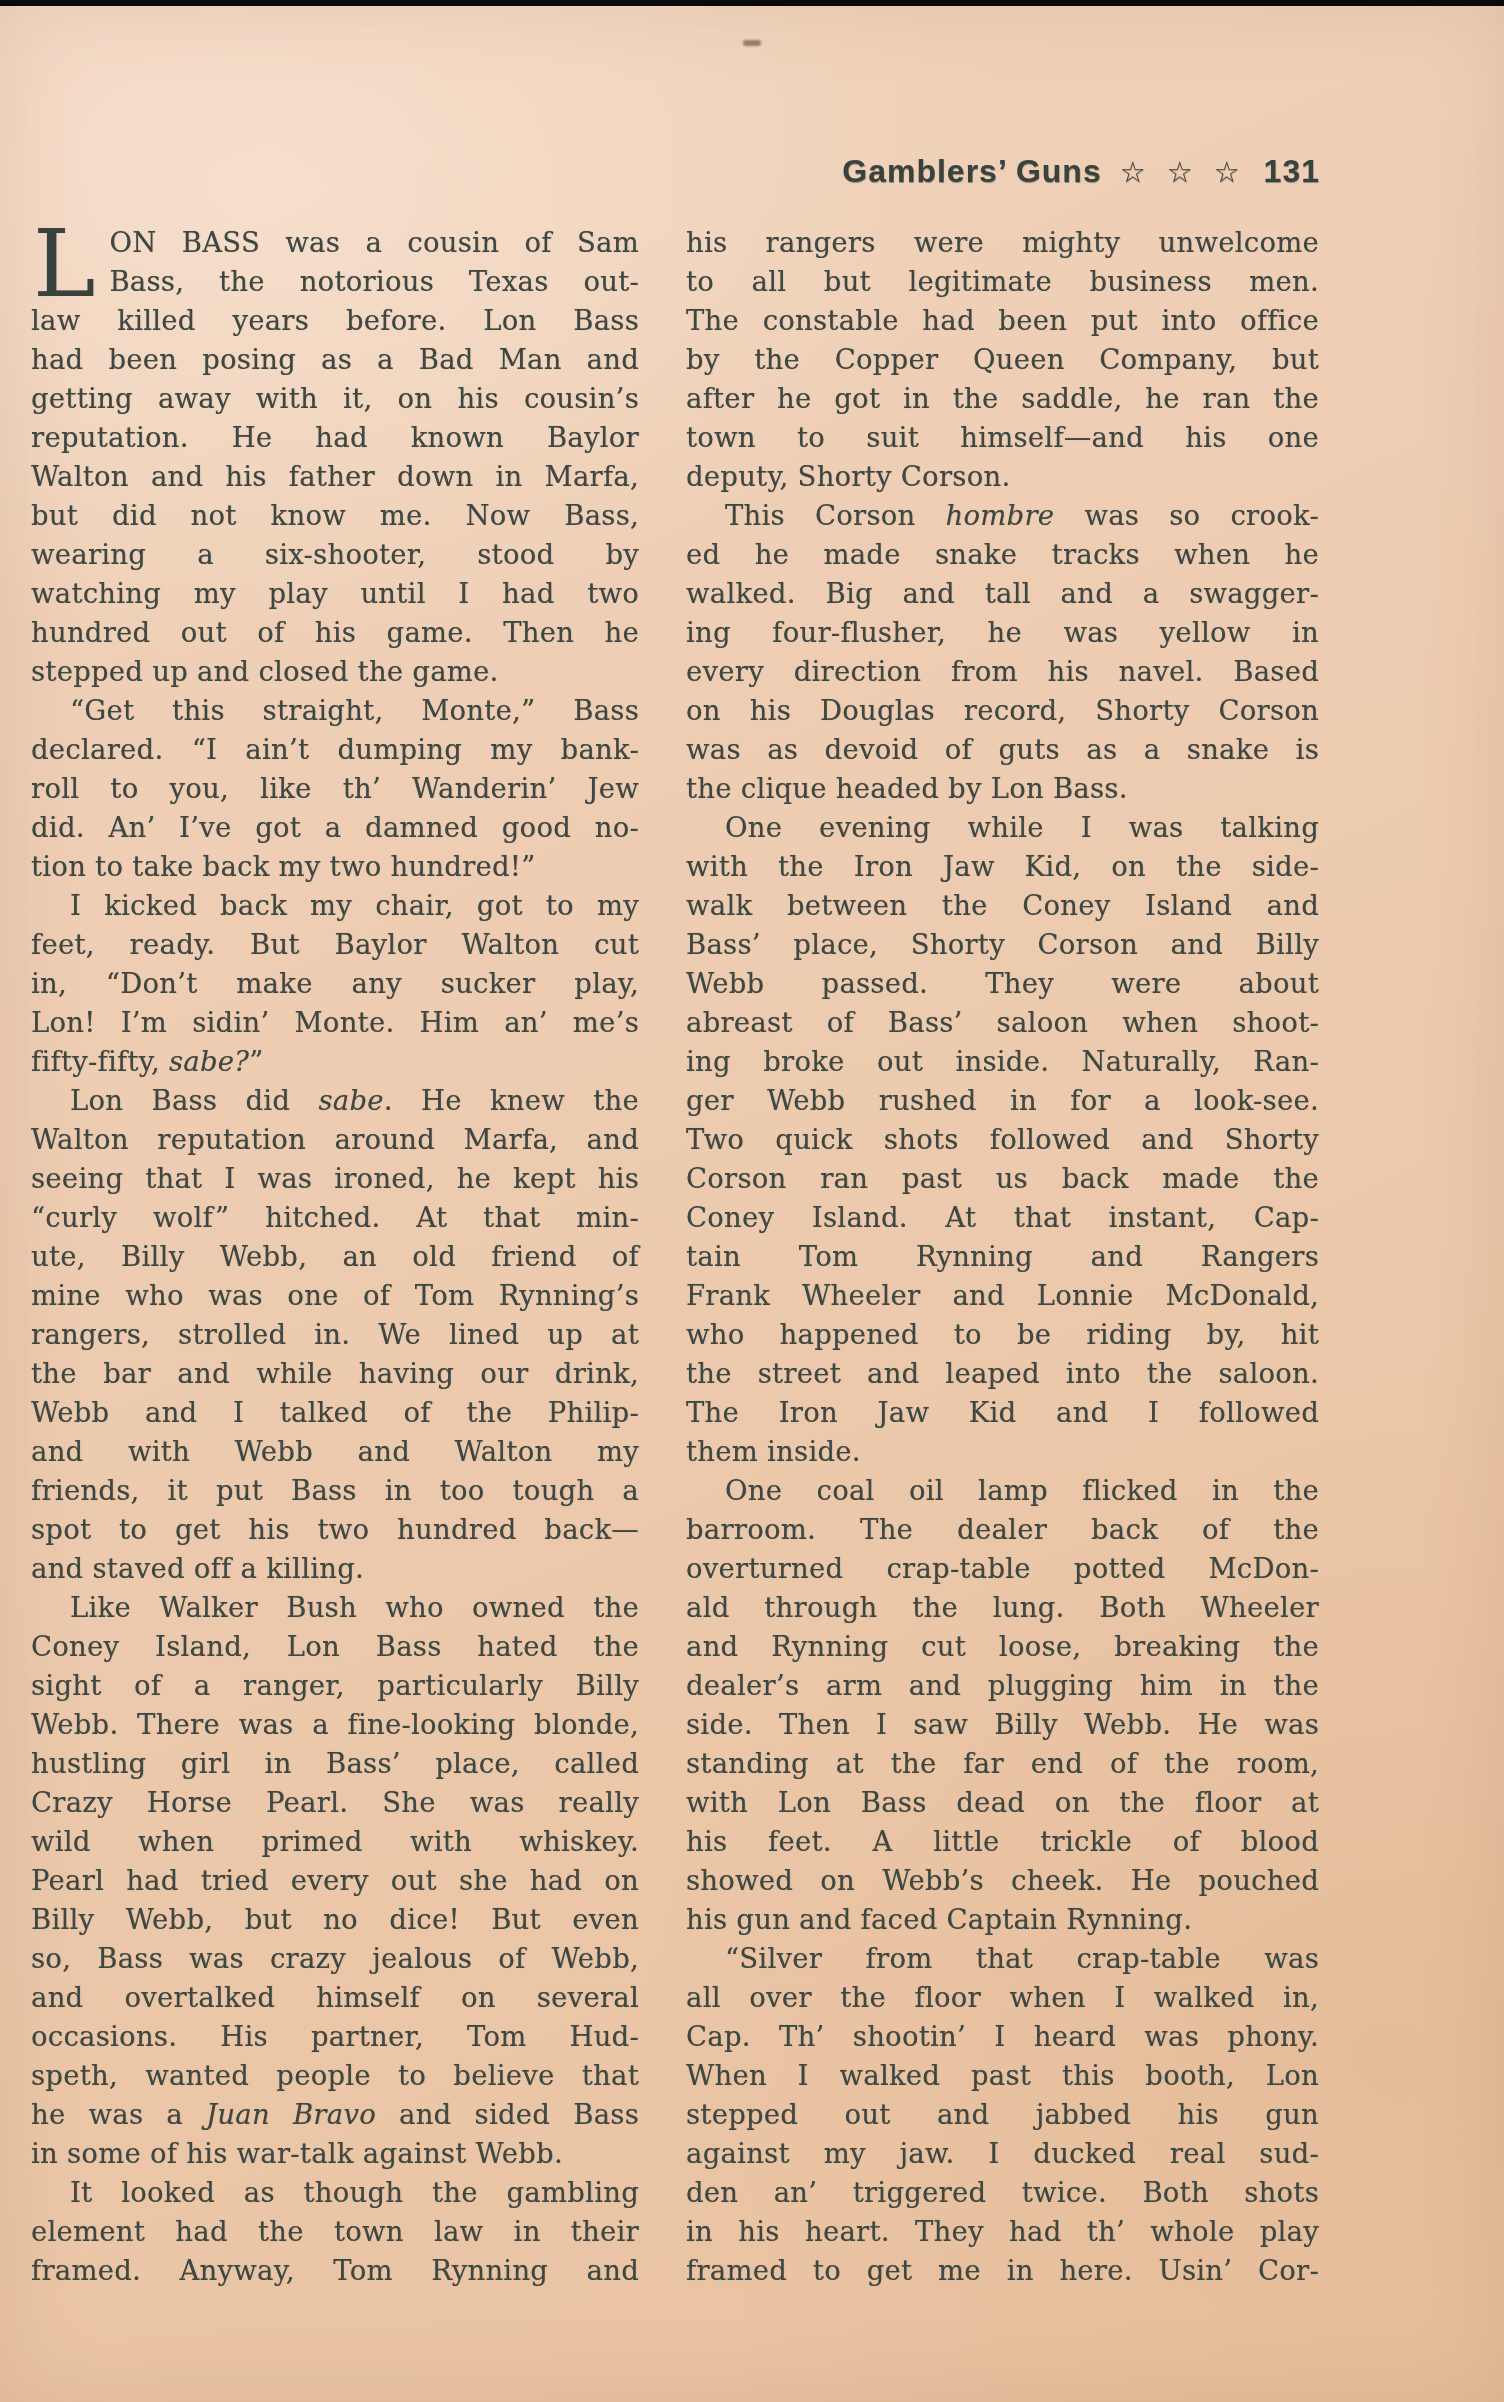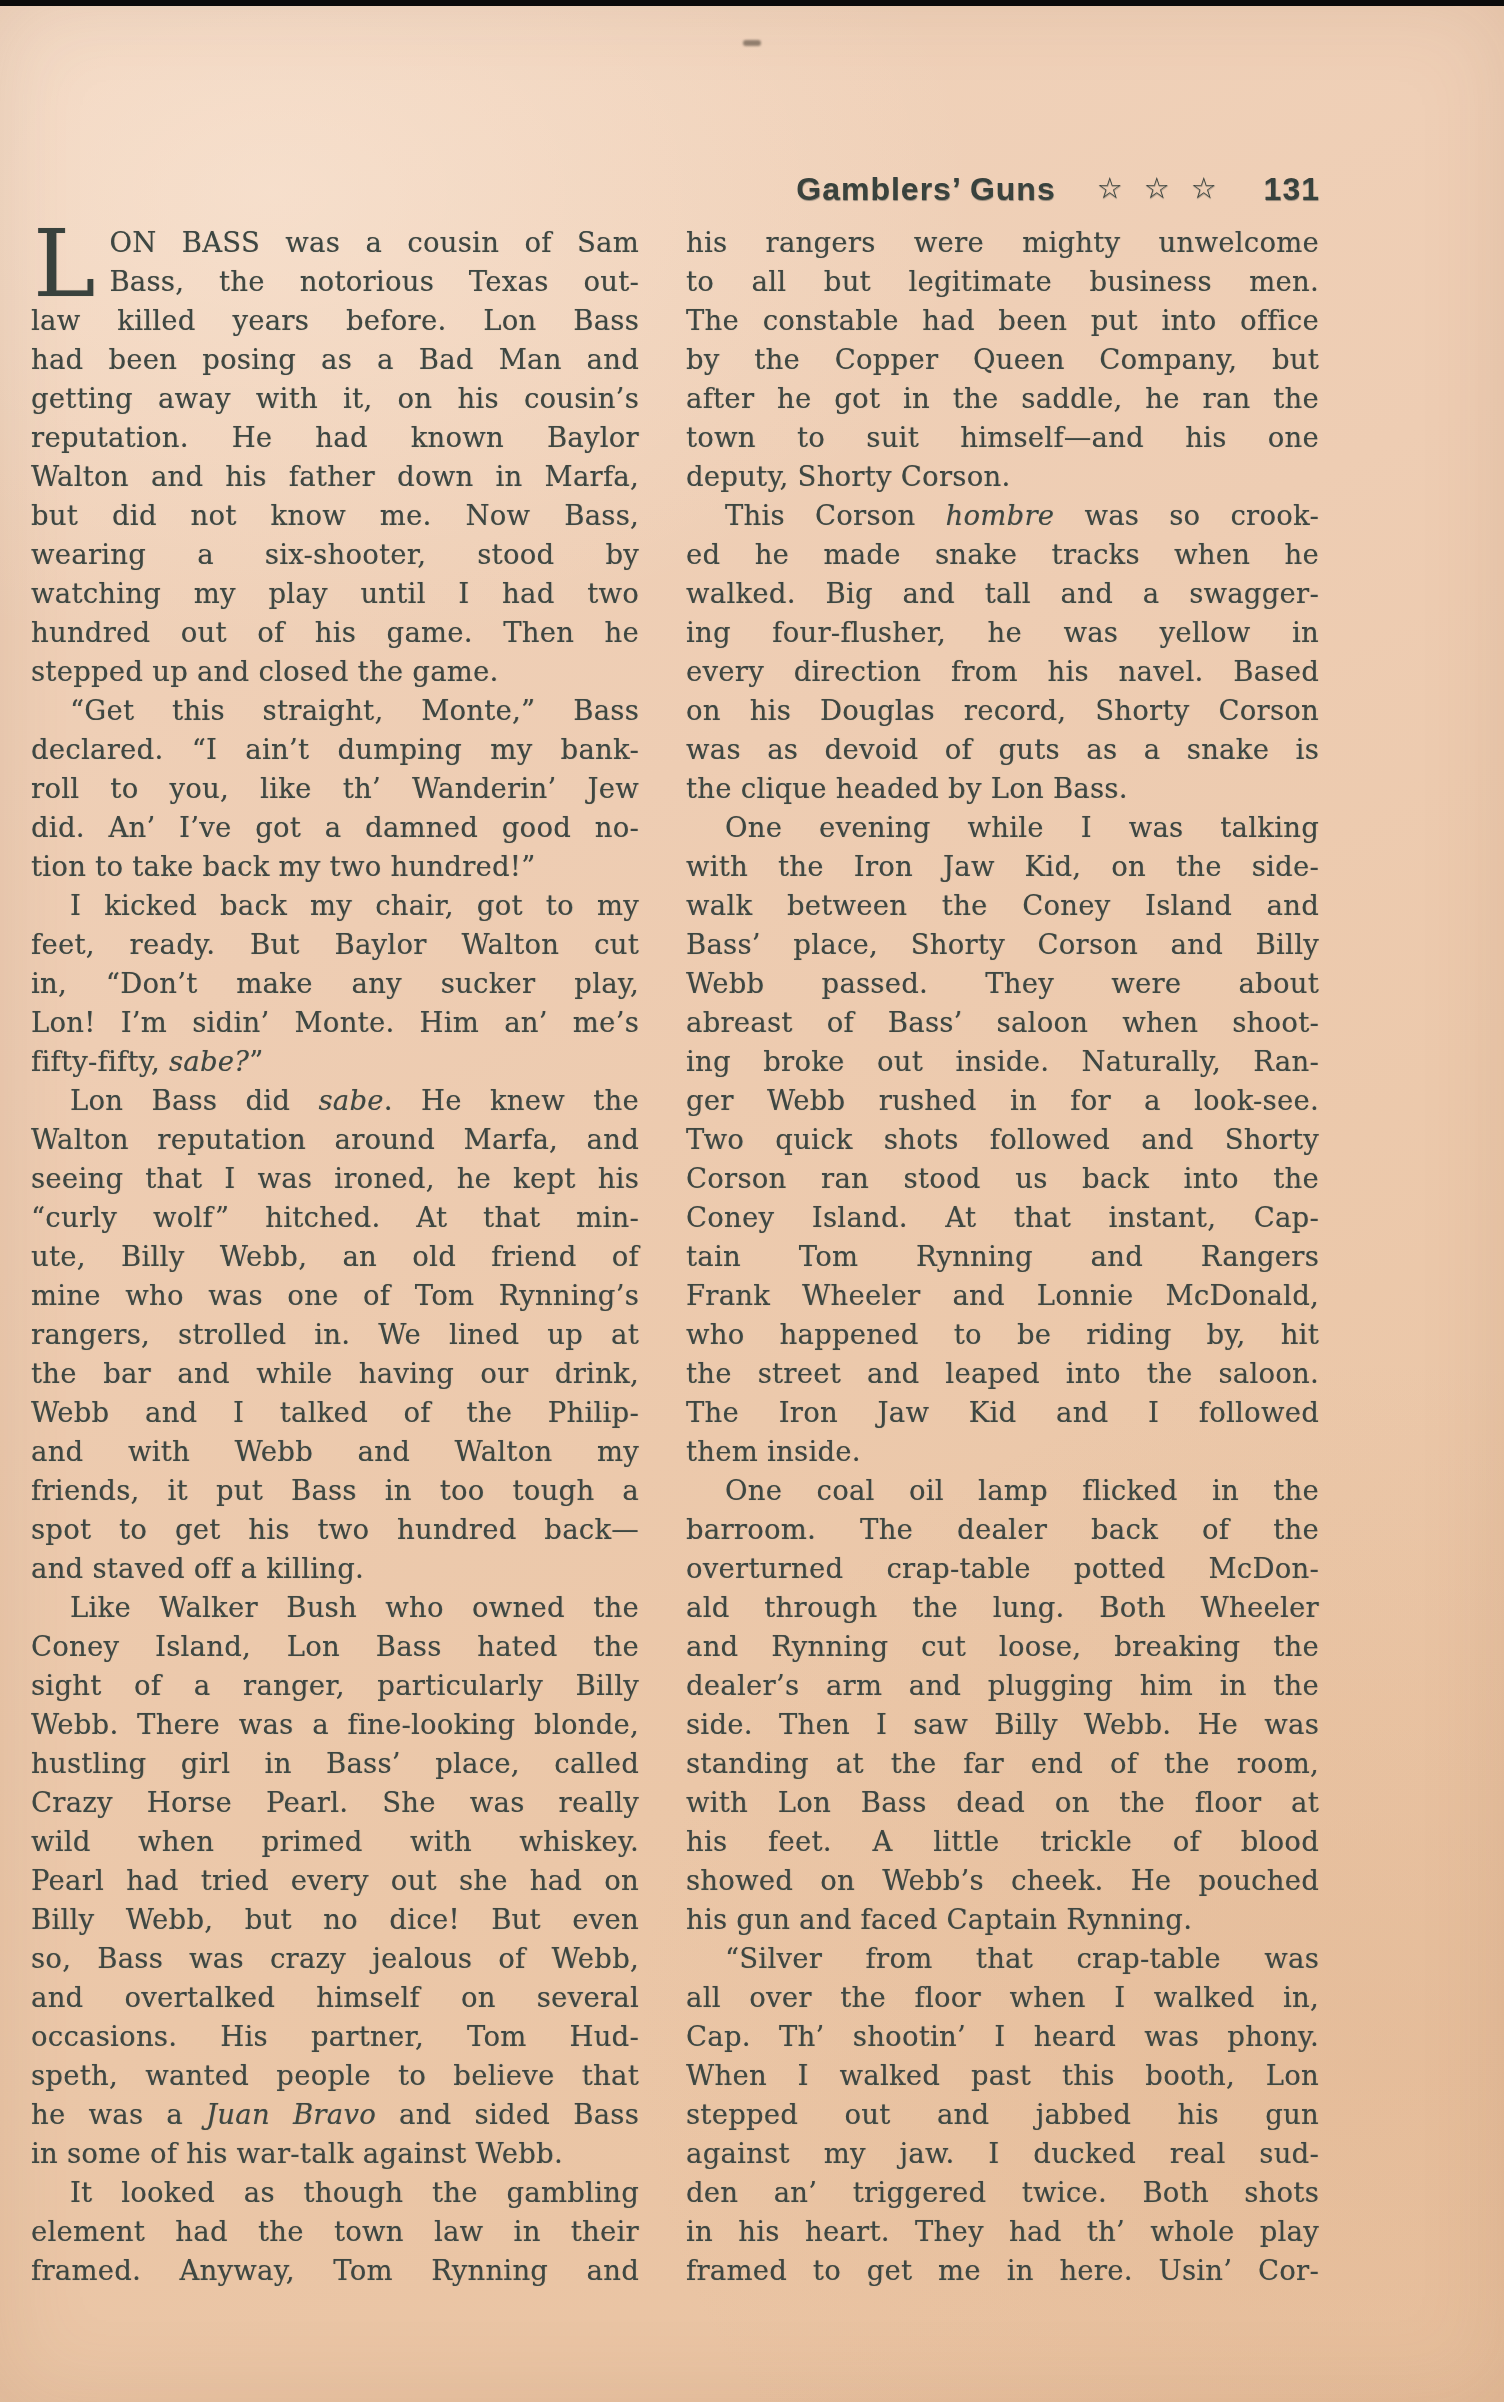--- a/index.html
+++ b/index.html
@@ -22,22 +22,22 @@
     width: 100%; height: 5.9px;
     background: #0b0b0b;
   }
   .smudge {
     position: absolute; left: 743px; top: 40px;
     width: 17.6px; height: 5.9px; border-radius: 2.9px;
     background: rgba(70,58,48,0.55);
     filter: blur(1px);
   }
   .running-header {
-    position: absolute; top: 171px; right: 185px;
-    display: flex; align-items: flex-start; gap: 41px;
+    position: absolute; top: 153px; right: 185px;
+    display: flex; align-items: center; gap: 18px;
     font-family: "Liberation Sans", sans-serif;
     font-weight: bold; font-size: 32px;
     color: #39423d; letter-spacing: 1px;
     text-shadow: 0.4px 0.5px 0.8px rgba(57,66,61,0.5);
   }
   .running-header .stars {
     font-family: "DejaVu Sans", sans-serif;
     font-size: 29px; letter-spacing: 5.9px;
     font-weight: normal;
   }
@@ -170,21 +170,21 @@
       <div class="para indent">
         <div class="line">One evening while I was talking</div>
         <div class="line">with the Iron Jaw Kid, on the side-</div>
         <div class="line">walk between the Coney Island and</div>
         <div class="line">Bass’ place, Shorty Corson and Billy</div>
         <div class="line">Webb passed. They were about</div>
         <div class="line">abreast of Bass’ saloon when shoot-</div>
         <div class="line">ing broke out inside. Naturally, Ran-</div>
         <div class="line">ger Webb rushed in for a look-see.</div>
         <div class="line">Two quick shots followed and Shorty</div>
-        <div class="line">Corson ran stood us back into the</div>
+        <div class="line">Corson ran past us back made the</div>
         <div class="line">Coney Island. At that instant, Cap-</div>
         <div class="line">tain Tom Rynning and Rangers</div>
         <div class="line">Frank Wheeler and Lonnie McDonald,</div>
         <div class="line">who happened to be riding by, hit</div>
         <div class="line">the street and leaped into the saloon.</div>
         <div class="line">The Iron Jaw Kid and I followed</div>
         <div class="line para-end">them inside.</div>
       </div>
       <div class="para indent">
         <div class="line">One coal oil lamp flicked in the</div>

